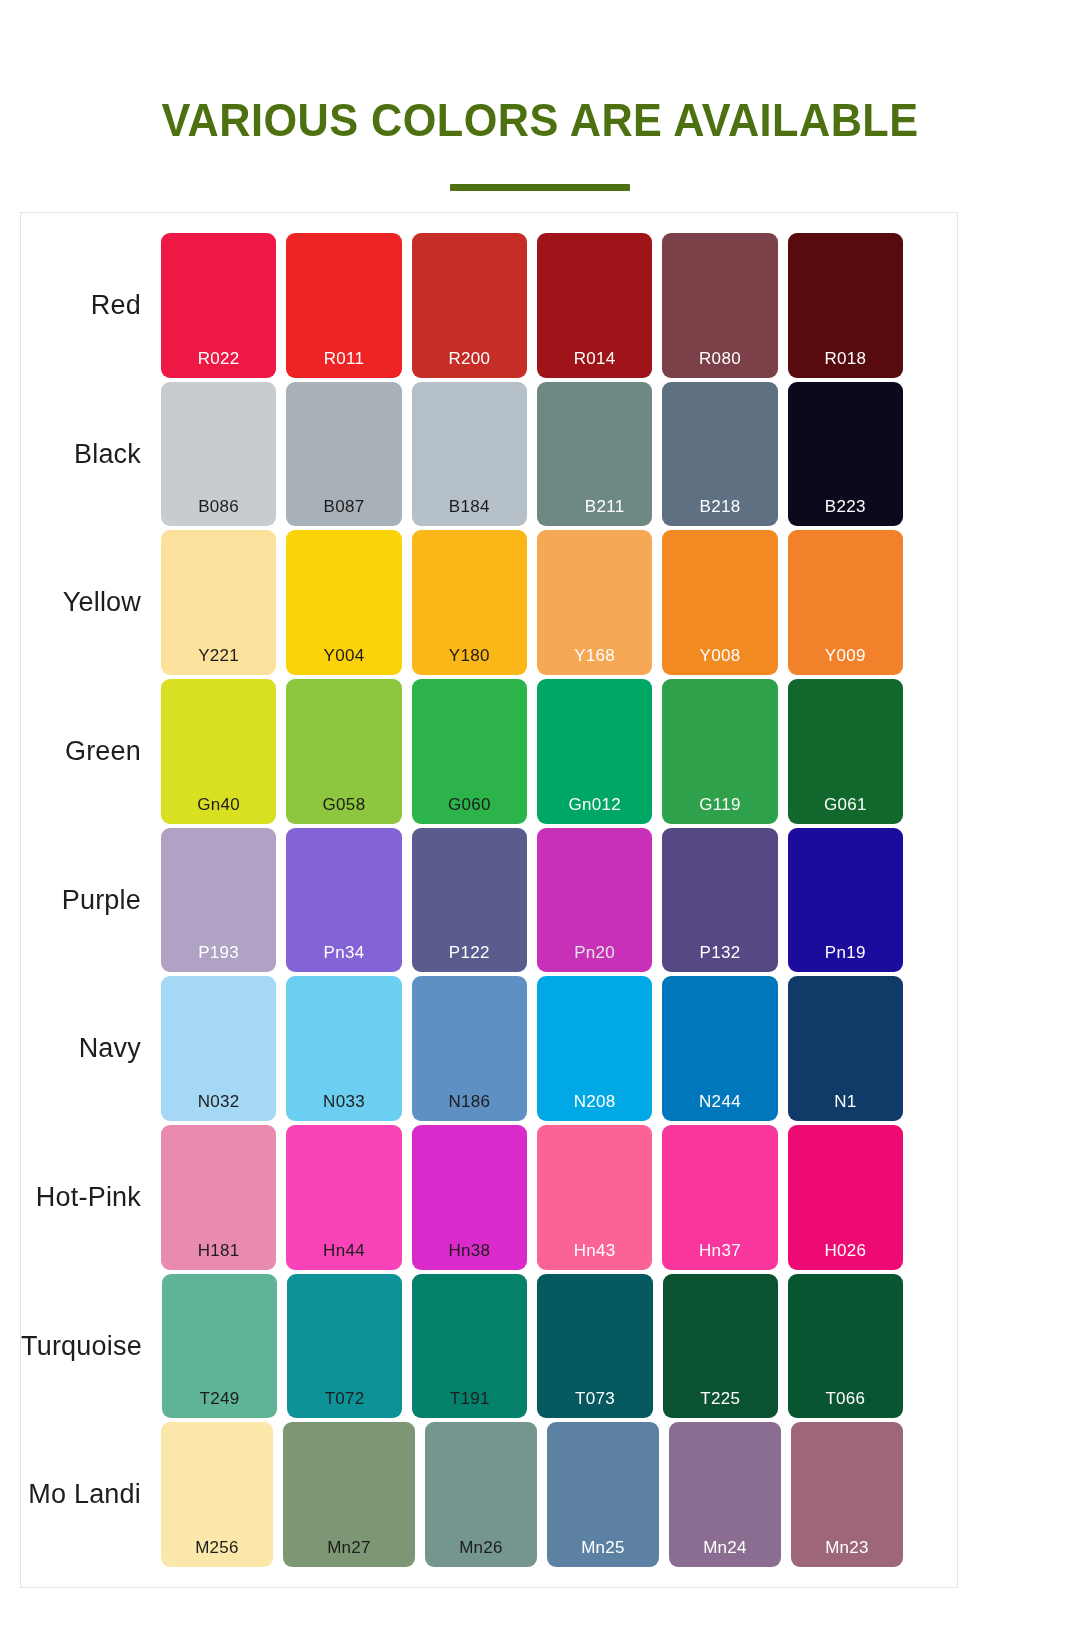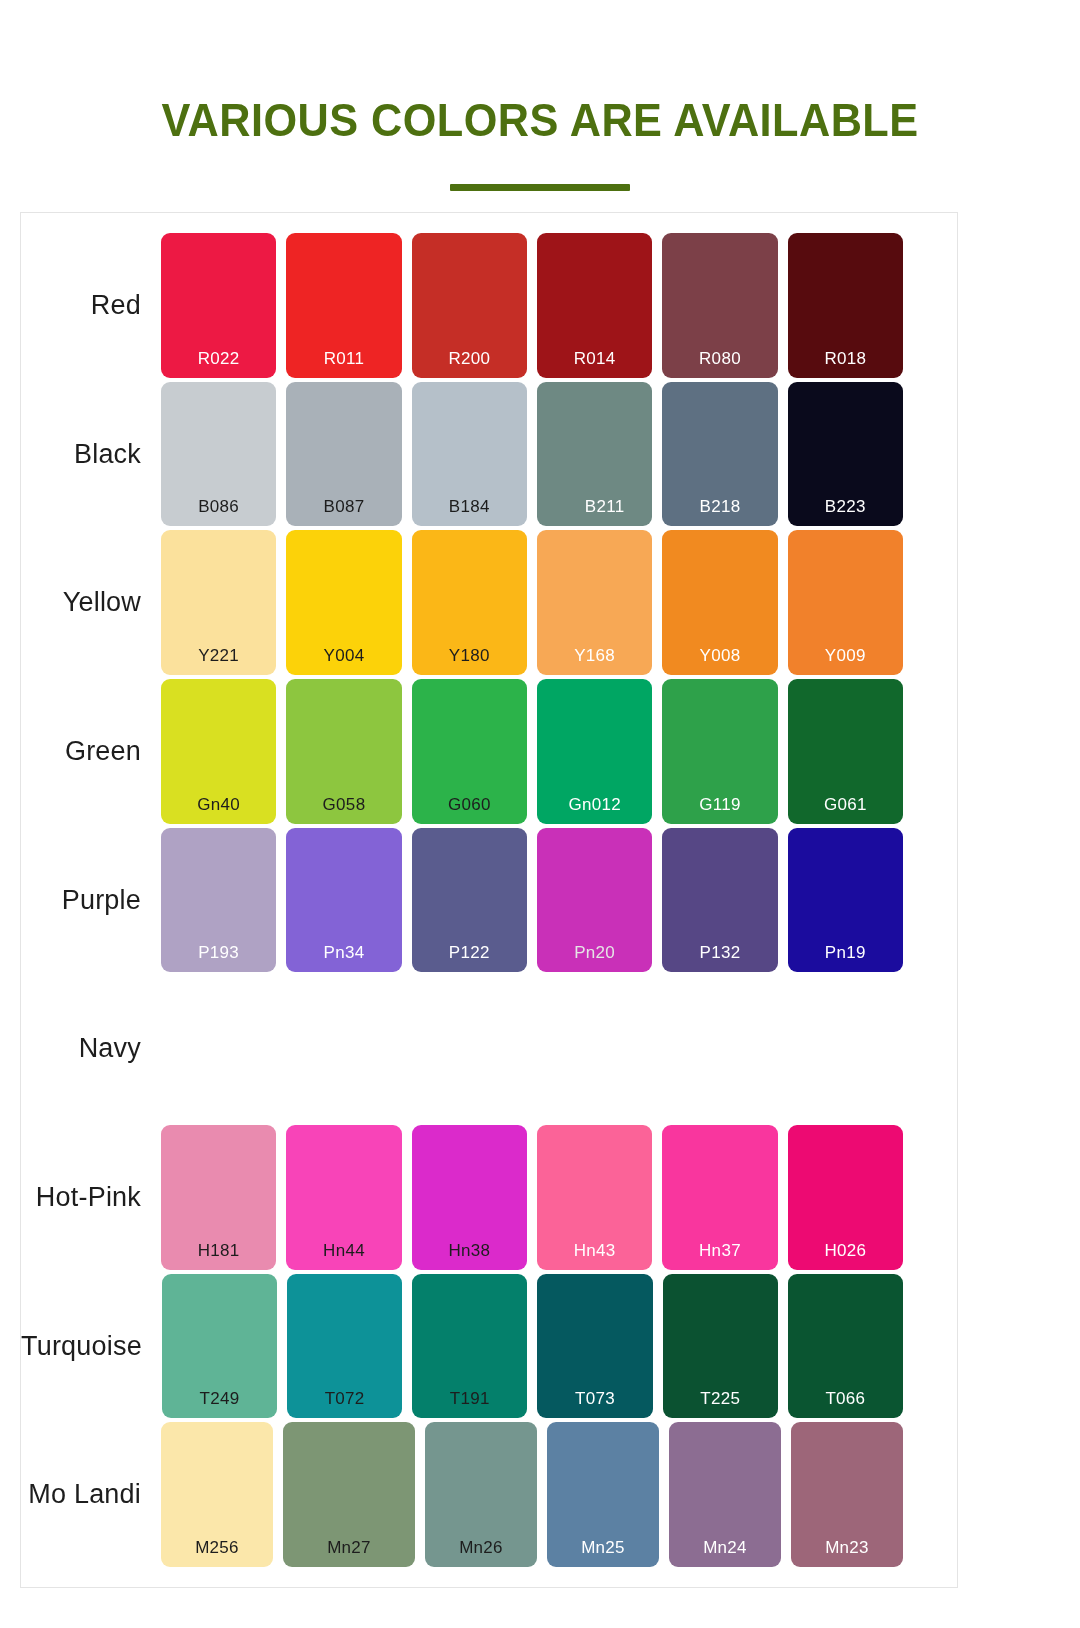--- a/index.html
+++ b/index.html
@@ -239,20 +239,40 @@
             <div class="swatch" style="background: rgb(86, 71, 133);">
               <span class="swatch-label" style="color: rgb(255, 255, 255);">P132</span>
             </div>
             <div class="swatch" style="background: rgb(27, 12, 158);">
               <span class="swatch-label" style="color: rgb(255, 255, 255);">Pn19</span>
             </div>
           </div>
         </div>
         <div class="color-row">
           <div class="row-label">Navy</div>
+          <div class="row-swatches">
+            <div class="swatch" style="background: rgb(165, 216, 245);">
+              <span class="swatch-label" style="color: rgb(29, 29, 29);">N032</span>
+            </div>
+            <div class="swatch" style="background: rgb(108, 207, 241);">
+              <span class="swatch-label" style="color: rgb(29, 29, 29);">N033</span>
+            </div>
+            <div class="swatch" style="background: rgb(94, 144, 196);">
+              <span class="swatch-label" style="color: rgb(29, 29, 29);">N186</span>
+            </div>
+            <div class="swatch" style="background: rgb(0, 169, 229);">
+              <span class="swatch-label" style="color: rgb(255, 255, 255);">N208</span>
+            </div>
+            <div class="swatch" style="background: rgb(0, 119, 187);">
+              <span class="swatch-label" style="color: rgb(255, 255, 255);">N244</span>
+            </div>
+            <div class="swatch" style="background: rgb(16, 59, 104);">
+              <span class="swatch-label" style="color: rgb(255, 255, 255);">N1</span>
+            </div>
+          </div>
         </div>
         <div class="color-row">
           <div class="row-label">Hot-Pink</div>
           <div class="row-swatches">
             <div class="swatch" style="background: rgb(233, 139, 175);">
               <span class="swatch-label" style="color: rgb(29, 29, 29);">H181</span>
             </div>
             <div class="swatch" style="background: rgb(248, 68, 184);">
               <span class="swatch-label" style="color: rgb(29, 29, 29);">Hn44</span>
             </div>

